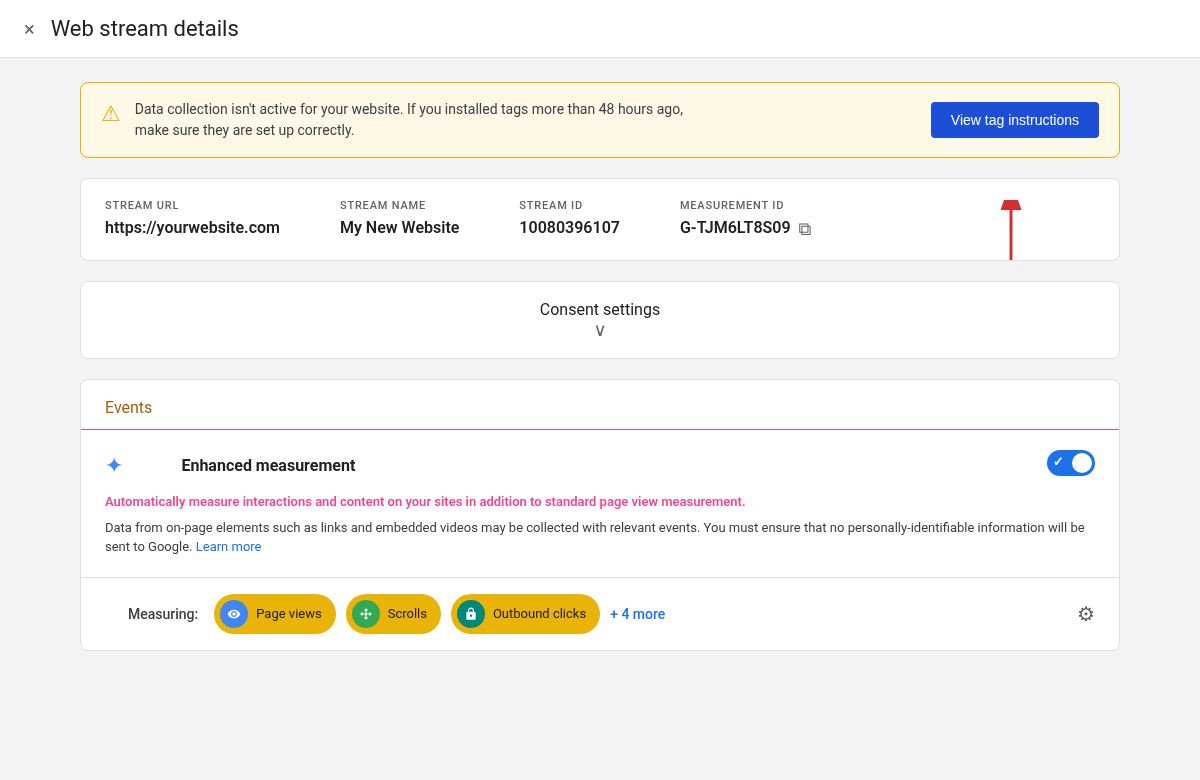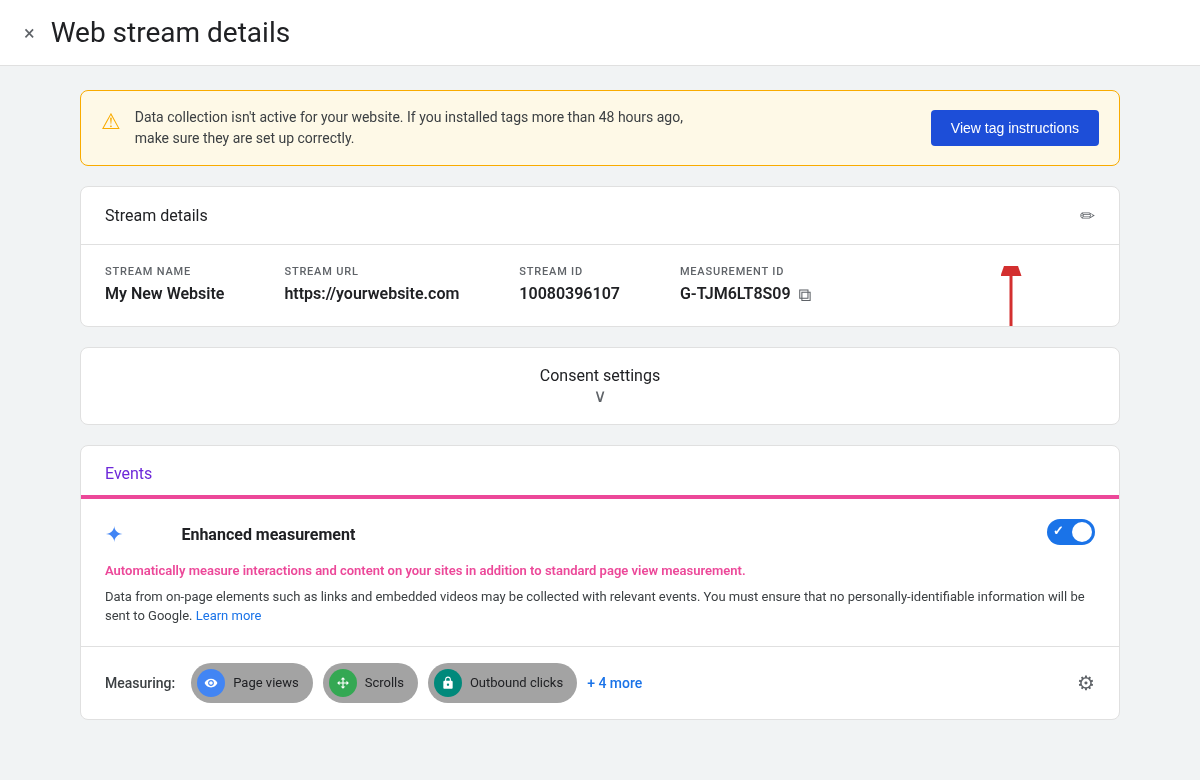--- a/index.html
+++ b/index.html
@@ -19,21 +19,21 @@
       padding: 16px 24px;
       border-bottom: 1px solid #e0e0e0;
       gap: 16px;
     }
     .close-icon {
       cursor: pointer;
       font-size: 20px;
       color: #5f6368;
     }
     .page-title {
-      font-size: 28px;
+      font-size: 22px;
       font-weight: 400;
       color: #202124;
     }
 
     
     .content {
       padding: 24px 80px;
       display: flex;
       flex-direction: column;
       gap: 20px;
@@ -152,23 +152,23 @@
     .chevron-icon {
       font-size: 18px;
       color: #5f6368;
       cursor: pointer;
     }
 
     
     .events-label {
       padding: 18px 24px 12px;
       font-size: 16px;
-      color: #6d28d9;
+      color: #a16207;
       font-weight: 400;
-      border-bottom: 4px solid #ec4899;
+      border-bottom: 1px solid #ec4899;
     }
     .enhanced-section {
       padding: 20px 24px;
       border-bottom: 1px solid #e0e0e0;
     }
     .enhanced-header {
       display: flex;
       align-items: center;
       gap: 14px;
       margin-bottom: 12px;
@@ -204,37 +204,38 @@
       font-size: 13px;
       cursor: pointer;
     }
 
     
     .measuring-row {
       display: flex;
       align-items: center;
       padding: 16px 24px;
       gap: 16px;
+      margin-left: 23px;
     }
     .measuring-label {
       font-size: 14px;
       color: #3c4043;
       font-weight: 500;
     }
     .measuring-chips {
       display: flex;
       align-items: center;
       gap: 10px;
       flex: 1;
     }
     .chip {
       display: flex;
       align-items: center;
       gap: 8px;
-      background: #a3a3a3;
+      background: #eab308;
       border-radius: 20px;
       padding: 6px 14px 6px 6px;
       font-size: 13px;
       color: #202124;
     }
     .chip-icon {
       width: 28px;
       height: 28px;
       border-radius: 50%;
       display: flex;
@@ -283,32 +284,28 @@
         <span class="warning-icon">⚠</span>
         <div class="warning-text">
           <span>Data collection isn't active for your website. If you installed tags more than 48 hours ago,</span><br>
           <span>make sure they are set up correctly.</span>
         </div>
       </div>
       <button class="view-tag-btn">View tag instructions</button>
     </div>
 
     <div class="card">
-      <div class="card-header">
-        <span class="card-title">Stream details</span>
-        <span class="edit-icon">✏</span>
-      </div>
       <div class="stream-info-row">
+        <div class="stream-field">
+          <span class="field-label">STREAM URL</span>
+          <span class="field-value">https://yourwebsite.com</span>
+        </div>
         <div class="stream-field">
           <span class="field-label">STREAM NAME</span>
           <span class="field-value">My New Website</span>
-        </div>
-        <div class="stream-field">
-          <span class="field-label">STREAM URL</span>
-          <span class="field-value">https://yourwebsite.com</span>
         </div>
         <div class="stream-field">
           <span class="field-label">STREAM ID</span>
           <span class="field-value">10080396107</span>
         </div>
         <div class="stream-field">
           <span class="field-label">MEASUREMENT ID</span>
           <div class="measurement-id-wrapper">
             <span class="field-value">G-TJM6LT8S09</span>
             <span class="copy-icon">⧉</span>

